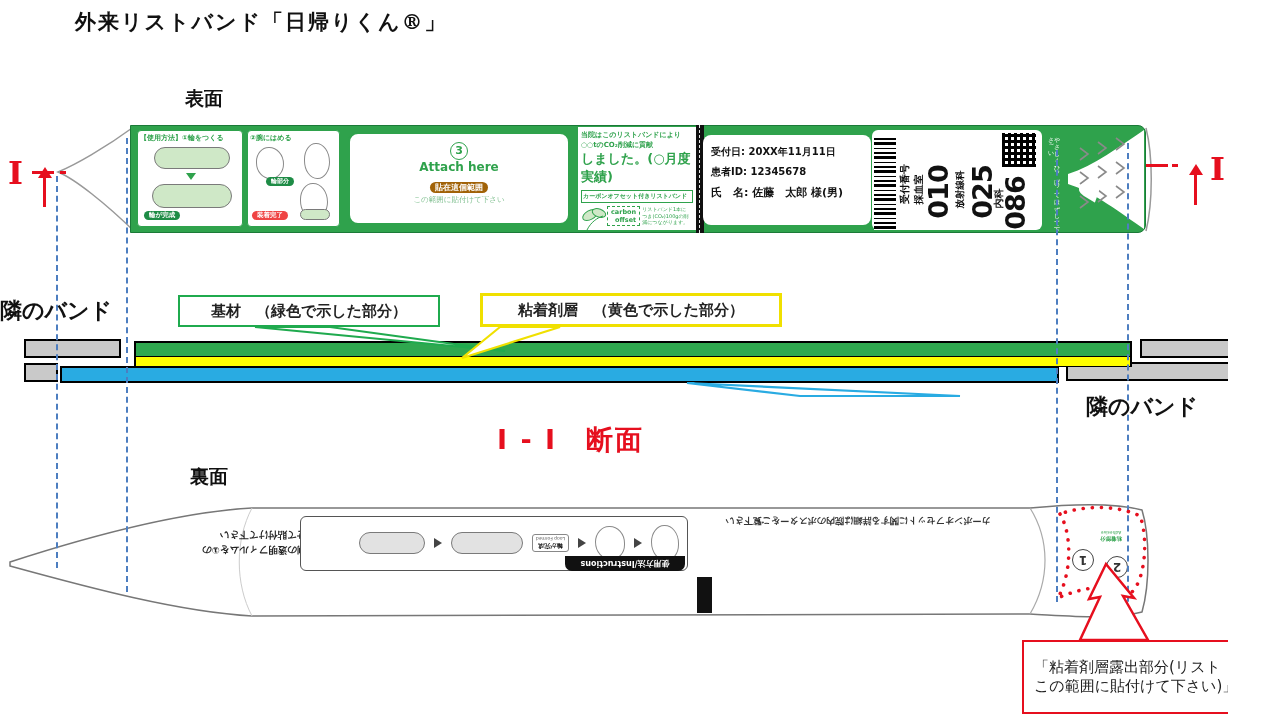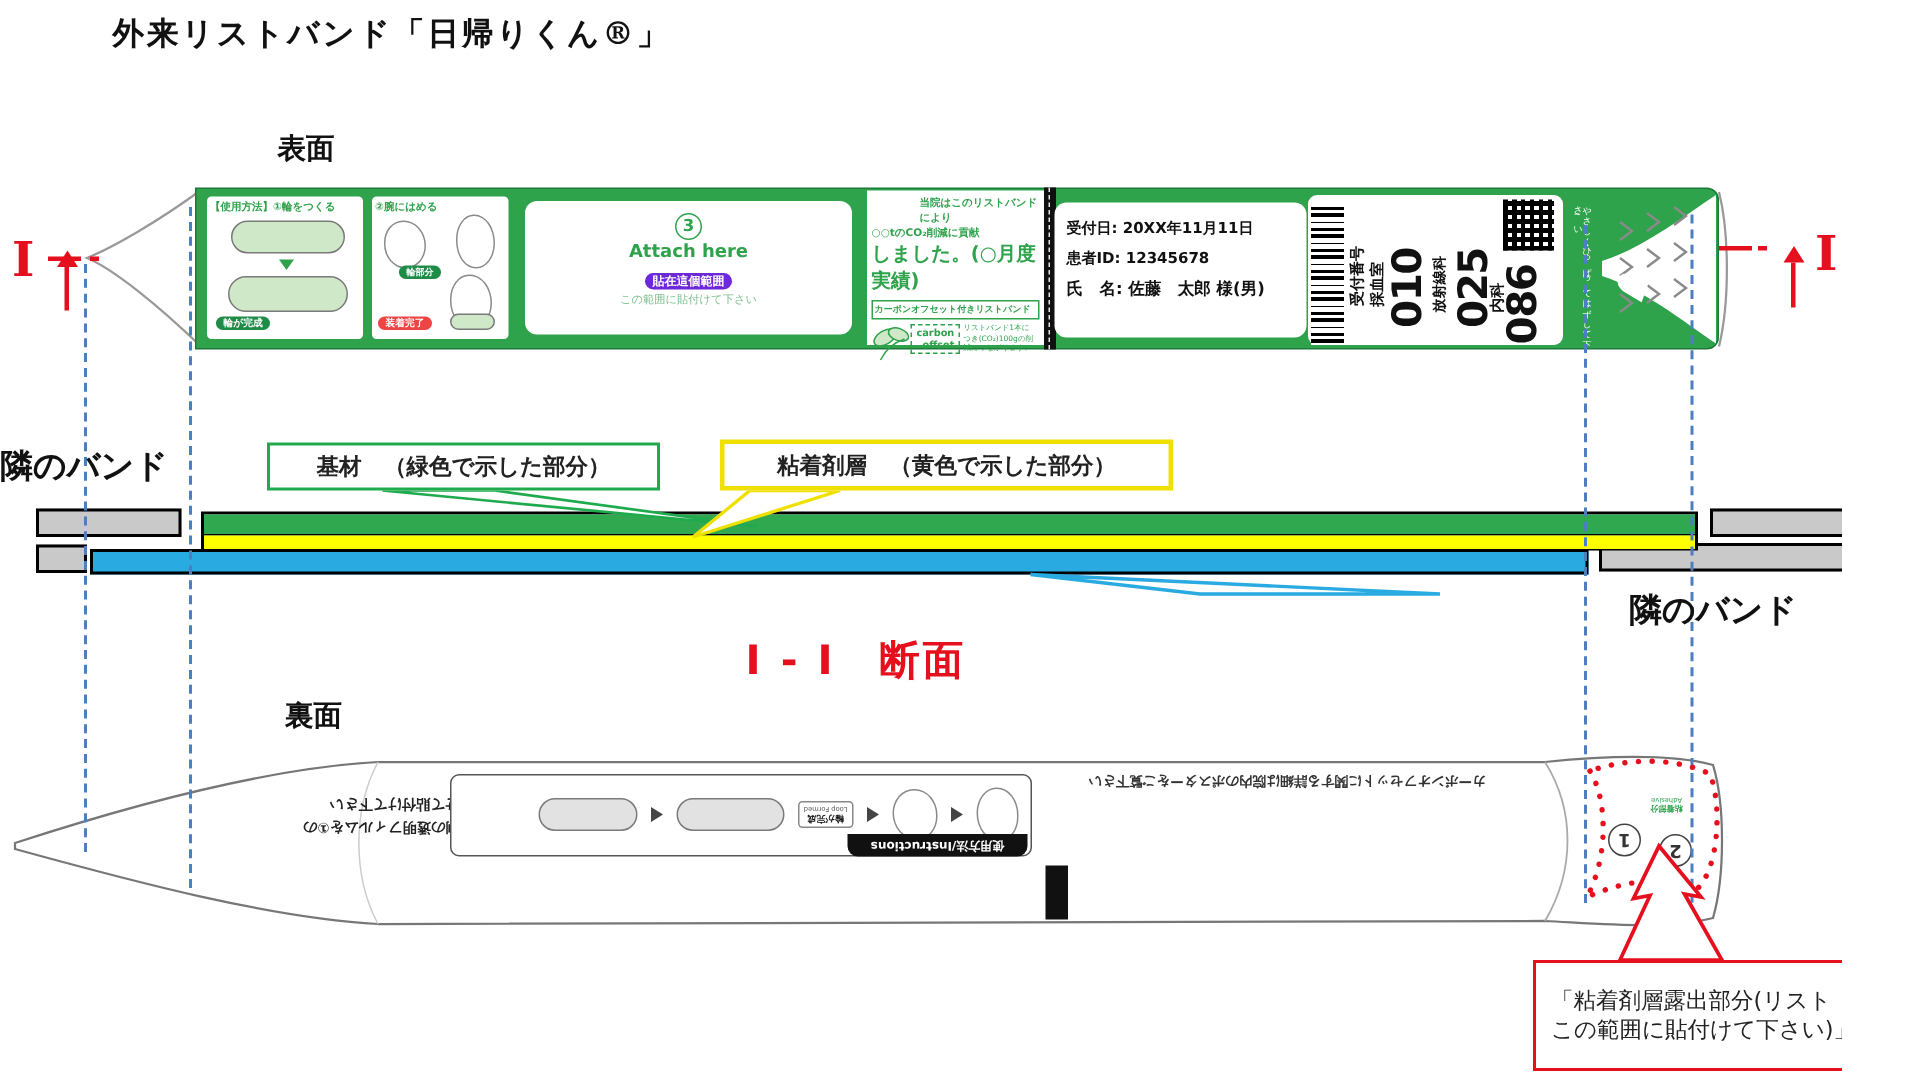--- a/index.html
+++ b/index.html
@@ -55,26 +55,26 @@
     <div class="handblob" style="position:absolute;left:52px;top:52px;width:26px;height:34px;"></div>
     <div class="loop" style="position:absolute;left:52px;top:78px;width:28px;height:9px;"></div>
     <div class="pill" style="position:absolute;left:4px;top:80px;background:#ef4444;color:#fff;font-size:6.5px;font-weight:bold;">装着完了</div>
   </div>
 
   <div class="abs" style="left:348px;top:132px;width:222px;height:93px;background:#fff;border:2.5px solid #2fa24c;border-radius:10px;box-sizing:border-box;z-index:3;text-align:center;">
     <div style="margin-top:5px;">
       <span class="grn bold" style="display:inline-block;width:16px;height:16px;line-height:15px;border:1.5px solid #2fa24c;border-radius:50%;font-size:11px;">3</span>
     </div>
     <div class="grn bold" style="font-size:12px;">Attach here</div>
-    <div style="margin-top:1px;"><span class="pill" style="background:#6d28d9;color:#fff;font-size:8px;font-weight:bold;text-align:right;">貼在這個範囲</span></div>
+    <div style="margin-top:1px;"><span class="pill" style="background:#a16207;color:#fff;font-size:8px;font-weight:bold;text-align:right;">貼在這個範囲</span></div>
     <div style="font-size:7.5px;color:#7fbf8f;margin-top:1px;">この範囲に貼付けて下さい</div>
   </div>
 
   <div class="abs" style="left:578px;top:127px;width:118px;height:103px;background:#fff;box-sizing:border-box;z-index:3;padding:3px 3px;">
-    <div class="grn bold" style="font-size:7px;margin-left:32px;">当院はこのリストバンドにより</div>
+    <div class="grn bold" style="font-size:7px;">当院はこのリストバンドにより</div>
     <div class="grn bold" style="font-size:7px;">○○tのCO₂削減に貢献</div>
     <div class="grn bold" style="font-size:13px;">しました。(○月度実績)</div>
     <div style="border:1px solid #2fa24c;margin-top:4px;padding:1px 1px;">
       <div class="grn bold" style="font-size:6px;">カーボンオフセット付きリストバンド</div>
     </div>
     <div style="display:flex;margin-top:3px;align-items:flex-start;">
       <svg width="26" height="26">
         <ellipse cx="9" cy="9" rx="8" ry="4.5" fill="#cfe8c7" stroke="#2fa24c" transform="rotate(-30 9 9)"></ellipse>
         <ellipse cx="18" cy="7" rx="7" ry="4" fill="#cfe8c7" stroke="#2fa24c" transform="rotate(20 18 7)"></ellipse>
         <path d="M6,24 C10,16 16,12 22,10" stroke="#2fa24c" fill="none"></path>

